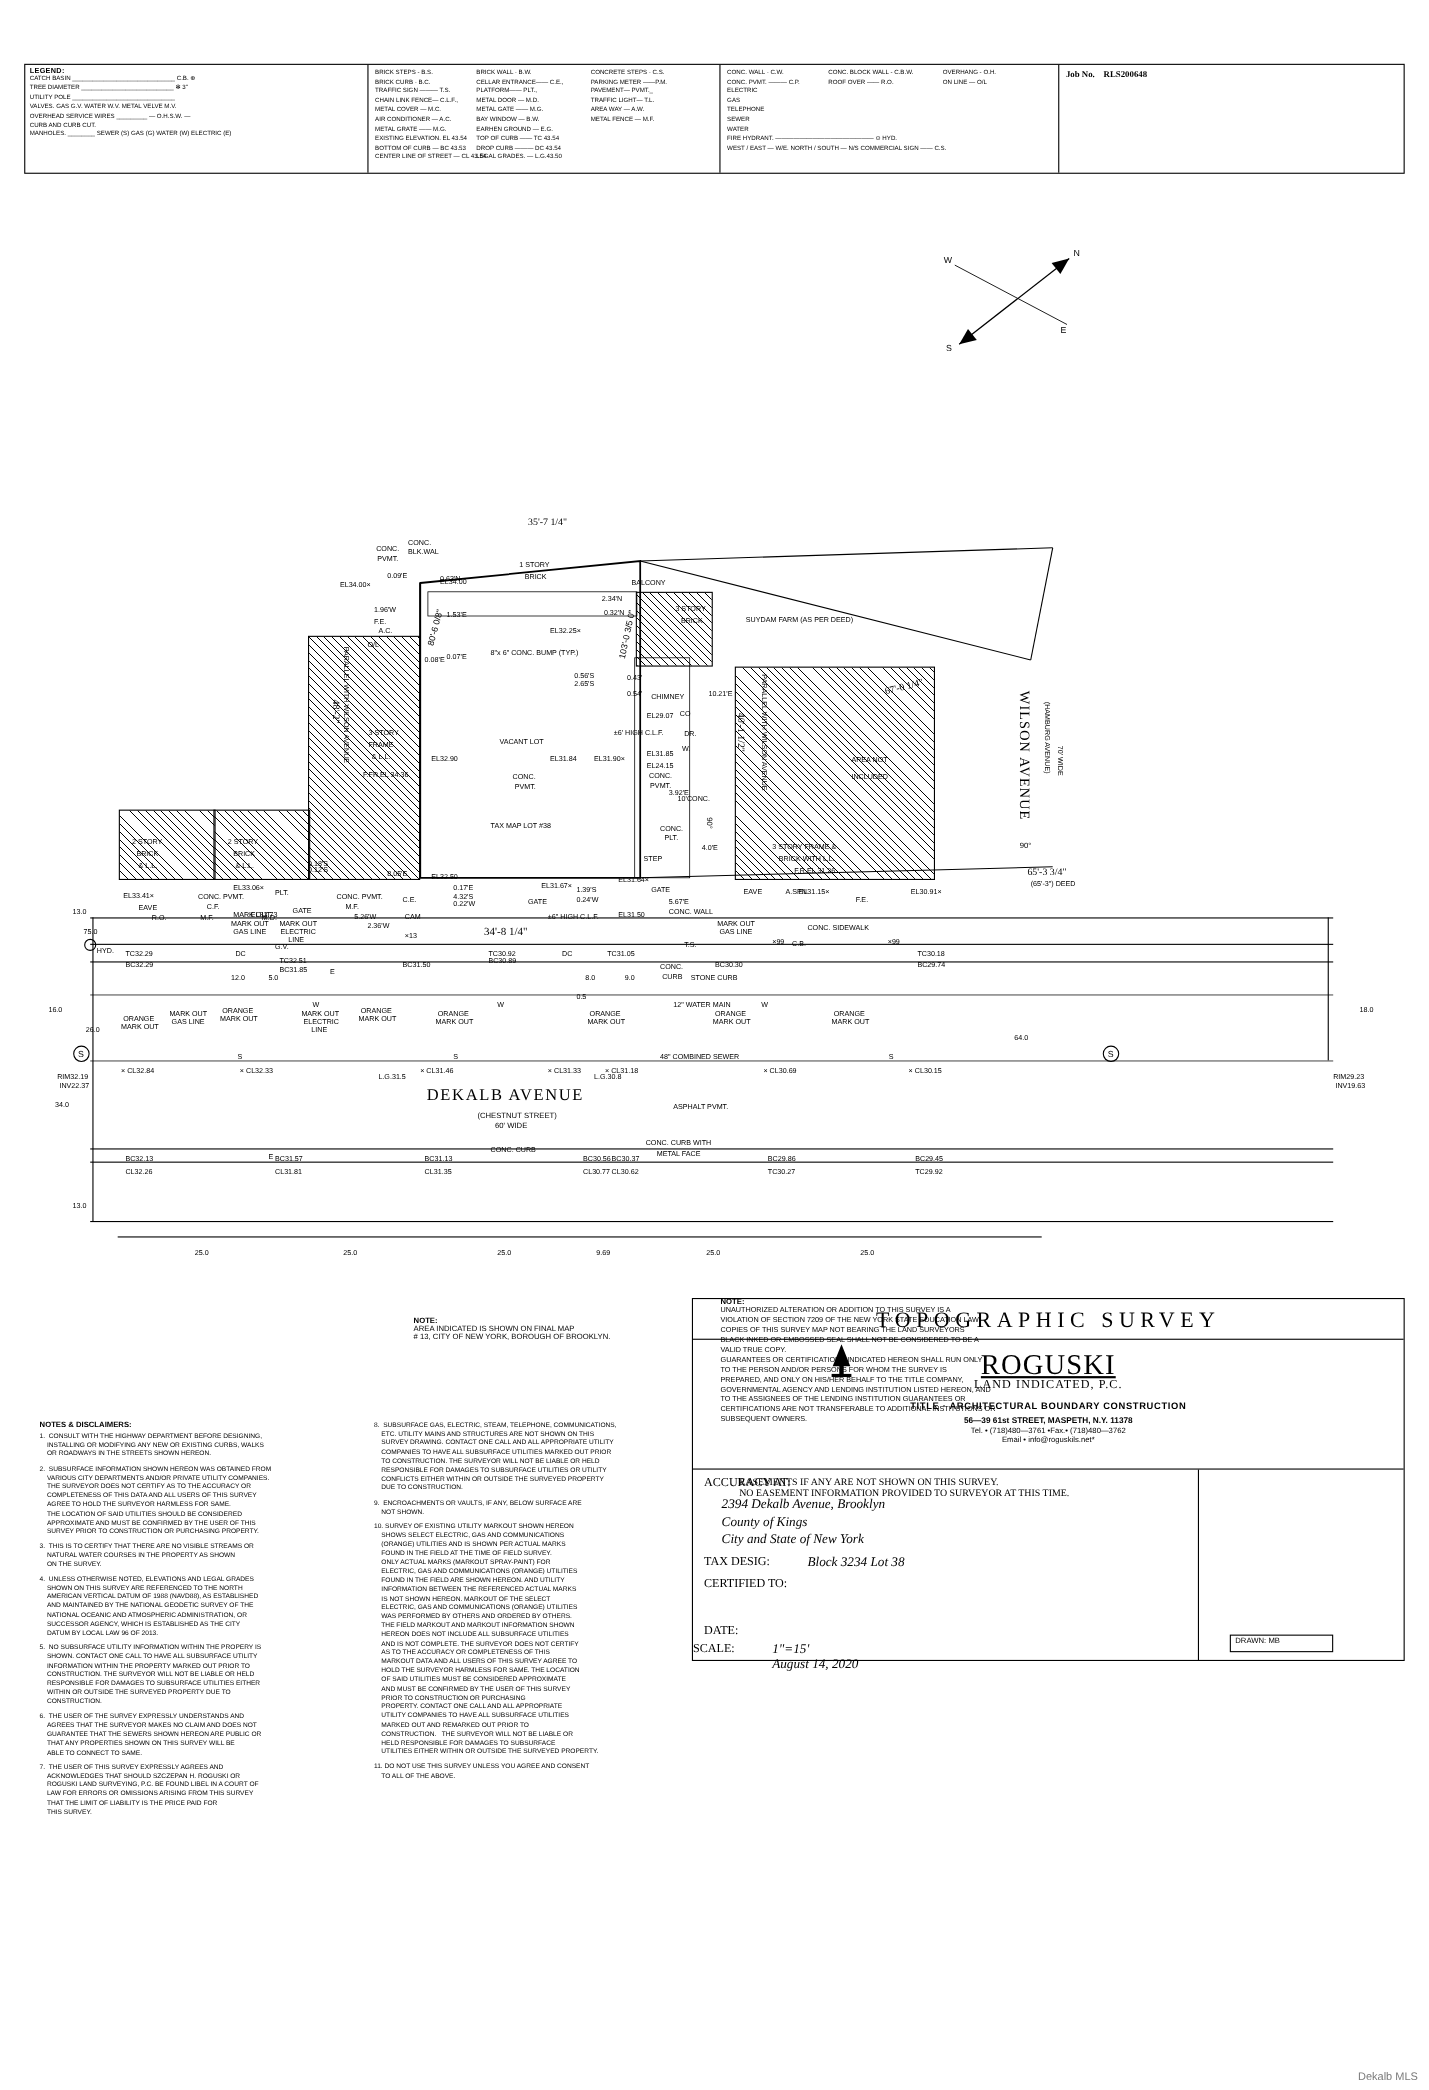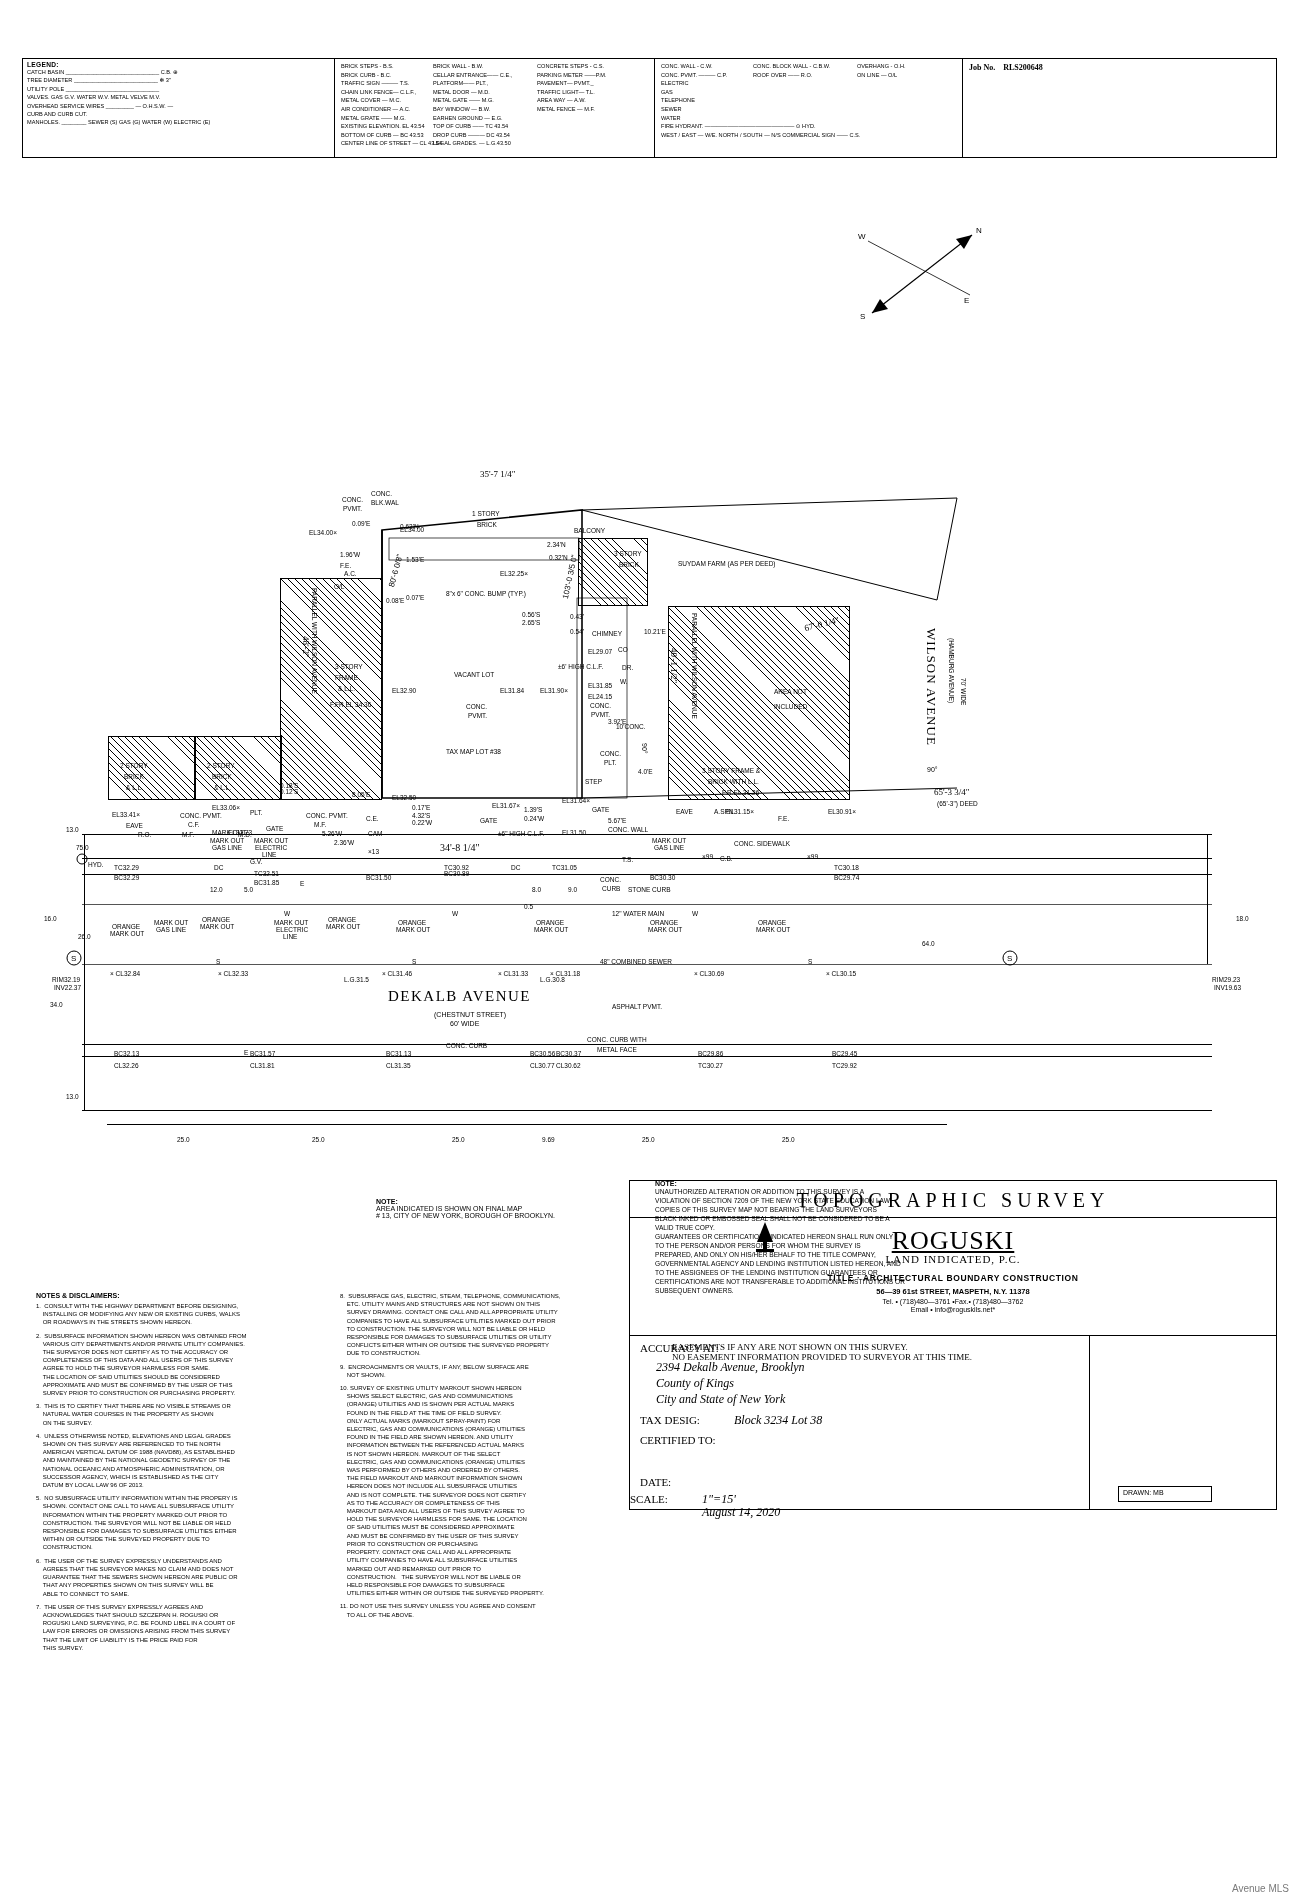--- a/index.html
+++ b/index.html
@@ -530,14 +530,14 @@
         <div class="tbline" style="left:0;top:157px;font-size:11px;">SCALE:</div>
         <div class="tbline" style="left:72px;top:156px;font-size:12px;font-style:italic;">1"=15'</div>
         <div id="drawnbox">
           <div style="font-size:7px;padding:2px 0 0 4px;">DRAWN: MB</div>
         </div>
       </div>
       <div id="tb-bot-right"></div>
     </div>
   </div>
 
-  <div id="watermark">Avenue MLS</div>
+  <div id="watermark">Dekalb MLS</div>
 </div>
 
 </body></html>

